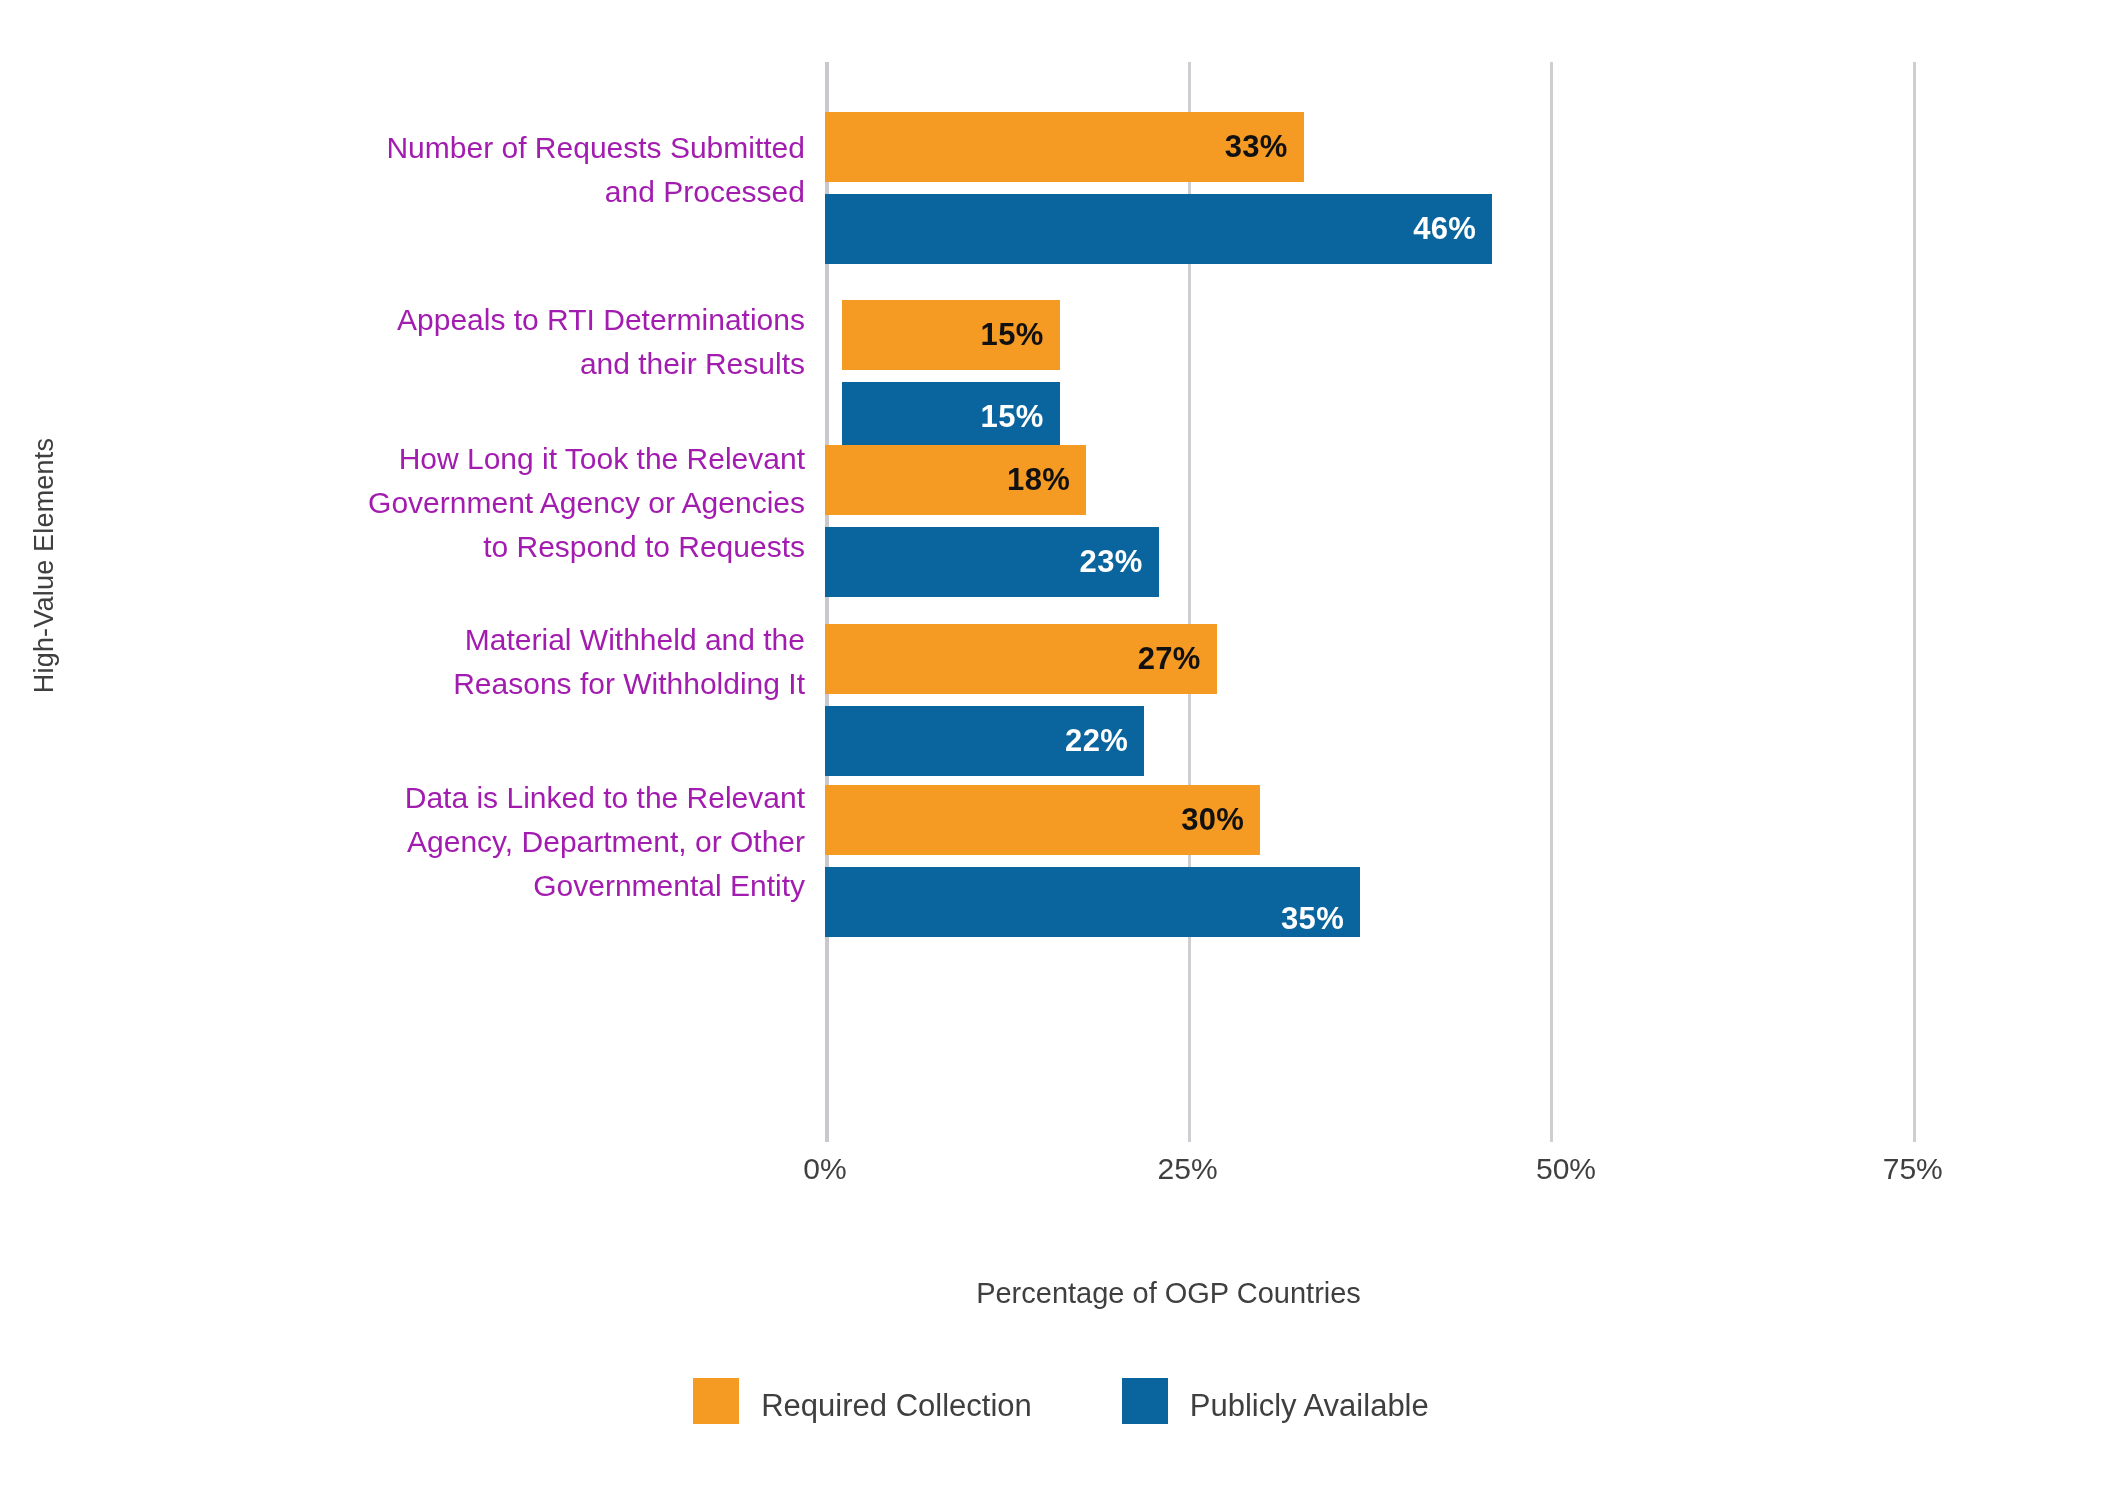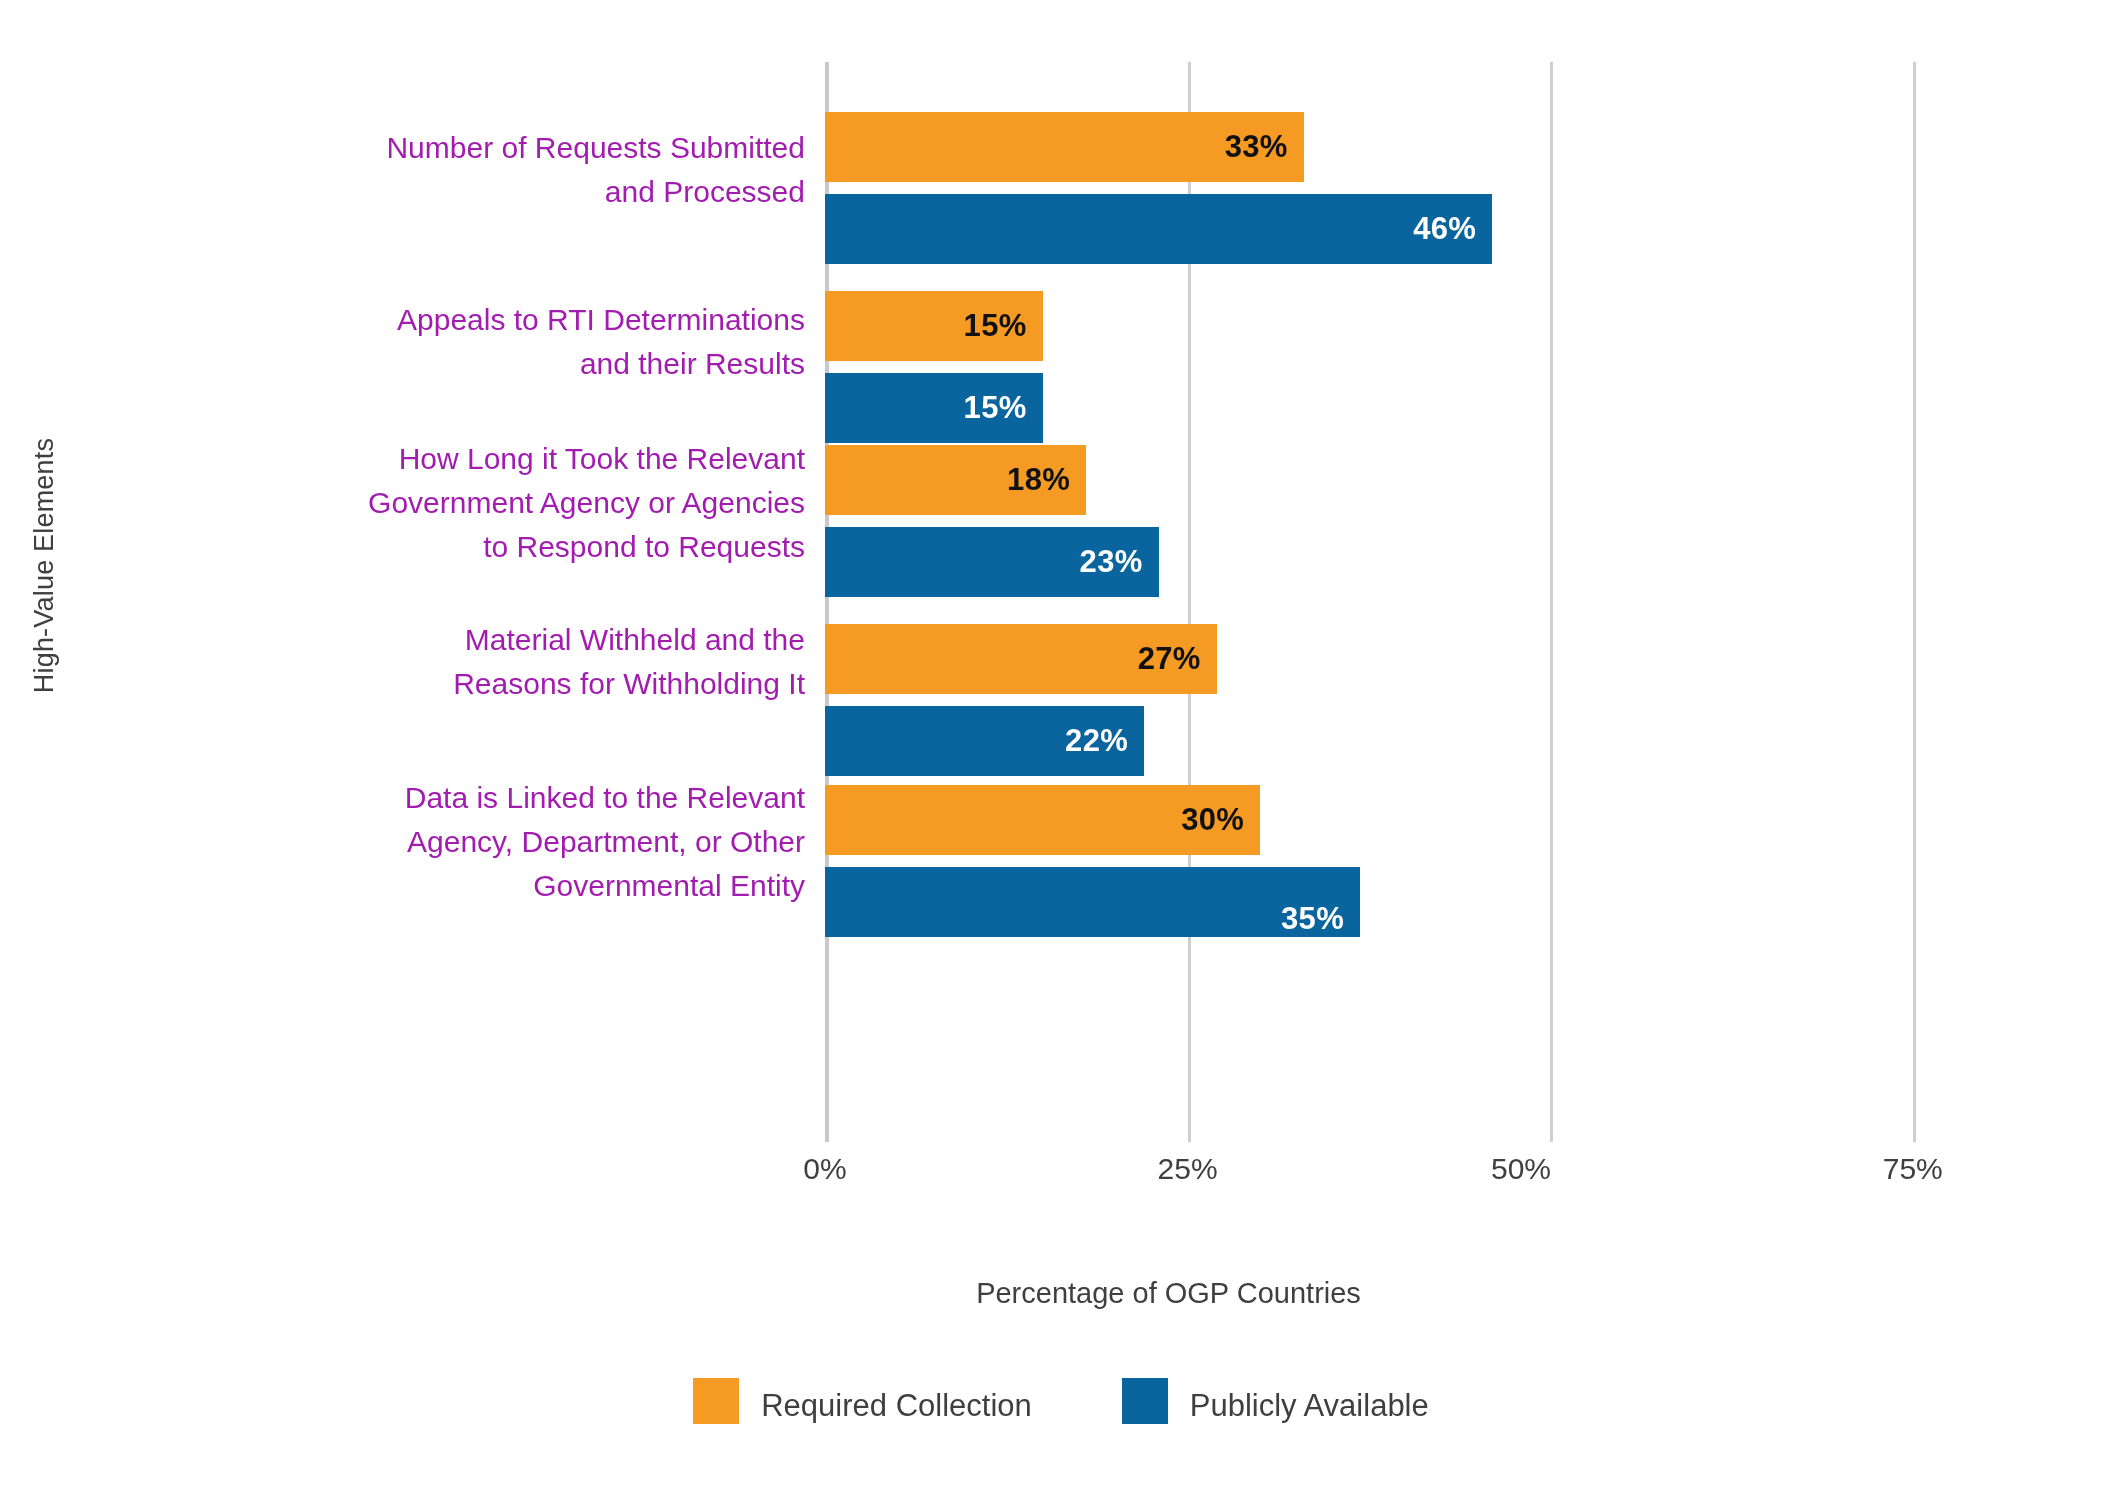--- a/index.html
+++ b/index.html
@@ -200,21 +200,21 @@
       <div class="gridline" style="left: 725.166px;"></div>
       <div class="gridline" style="left: 1087.75px;"></div>
       <div class="bar-group" style="top: 50px; height: 152px;">
         <div class="bar required" style="top: 0px; width: 478.609px; background: rgb(245, 154, 35);">
           <span class="val">33%</span>
         </div>
         <div class="bar public" style="top: 82px; width: 667.152px; background: rgb(10, 100, 157);">
           <span class="val">46%</span>
         </div>
       </div>
-      <div class="bar-group" style="top: 229px; height: 152px;">
+      <div class="bar-group" style="top: 238px; height: 152px; margin-left: 17px;">
         <div class="bar required" style="top: 0px; width: 217.55px; background: rgb(245, 154, 35);">
           <span class="val">15%</span>
         </div>
         <div class="bar public" style="top: 82px; width: 217.55px; background: rgb(10, 100, 157);">
           <span class="val">15%</span>
         </div>
       </div>
       <div class="bar-group" style="top: 383px; height: 152px;">
         <div class="bar required" style="top: 0px; width: 261.06px; background: rgb(245, 154, 35);">
           <span class="val">18%</span>
@@ -237,21 +237,21 @@
         </div>
         <div class="bar public" style="top: 82px; width: 535px; background: rgb(10, 100, 157); align-items: flex-end;">
           <span class="val">35%</span>
         </div>
       </div>
     </div>
 
   <div id="x-ticks">
       <div class="xtick" style="left: 0px;">0%</div>
       <div class="xtick" style="left: 362.583px;">25%</div>
-      <div class="xtick" style="left: 696px;">50%</div>
+      <div class="xtick" style="left: 741px;">50%</div>
       <div class="xtick" style="left: 1087.75px;">75%</div>
     </div>
 
   <div id="x-axis-title">
     <span class="inner">Percentage of OGP Countries</span>
   </div>
 
   <div id="legend">
       <div class="legend-item">
         <span class="legend-swatch" style="background: rgb(245, 154, 35);"></span>

